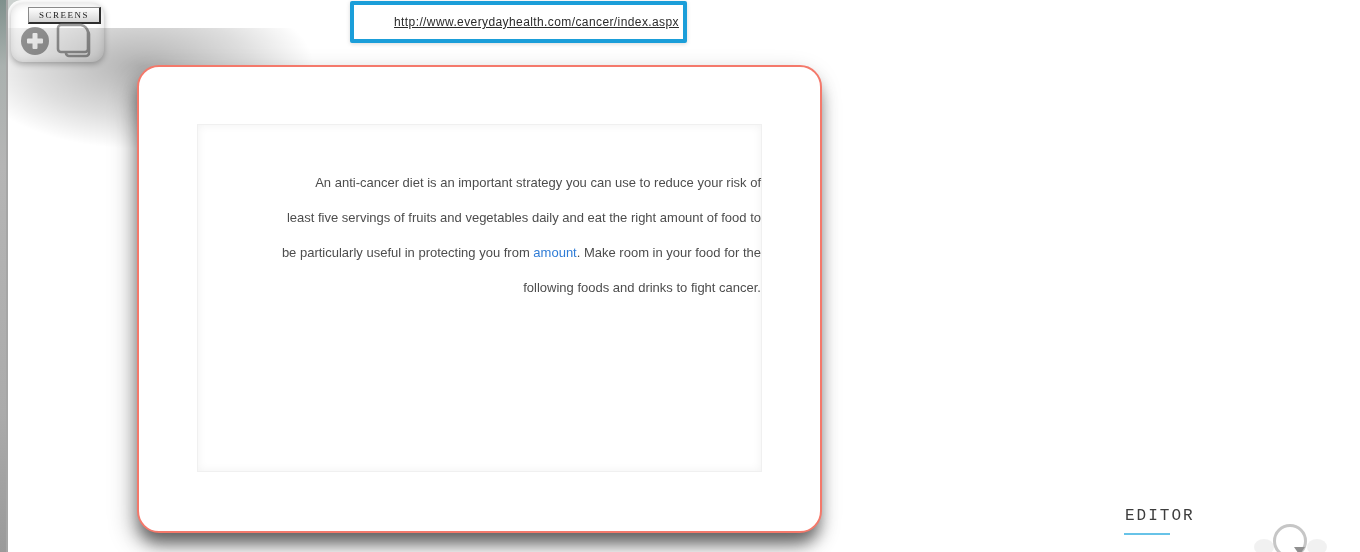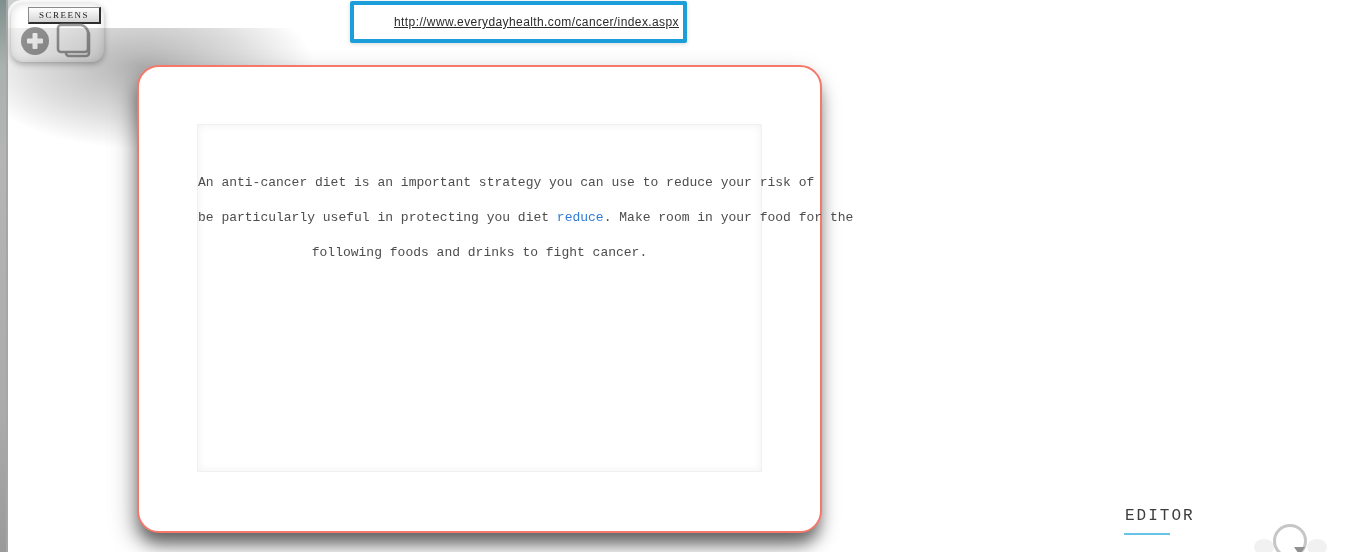--- a/index.html
+++ b/index.html
@@ -44,21 +44,21 @@
 
   
   .slide-card { position:absolute; left:129px; top:65px; width:685px; height:468px;
     background:#fff; border:2px solid var(--card-border,#f4796b); border-radius:22px;
     box-shadow:0 13px 16px -3px rgba(0,0,0,0.50), -5px 10px 24px rgba(0,0,0,0.28);
     cursor:pointer; }
   .slide-textbox { position:absolute; left:58px; top:57px; width:565px; height:348px;
     background:#fff; border:1px solid #f0f0f0;
     box-shadow:inset 0 0 10px rgba(0,0,0,0.055); cursor:text;
     padding-top:40px; }
-  .slide-text { text-align:center; font-size:13px; line-height:35px; color:#4d4d4d;font-family:Liberation Mono, monospace; }
+  .slide-text { text-align:right; font-size:13px; line-height:35px; color:#4d4d4d; }
   .slide-text .line { white-space:nowrap; }
   .inline-link { color:var(--link-blue,#2f7cd6); cursor:pointer; }
 
   
   .editor-label { position:absolute; left:1117px; top:507px;
     font-family:"Liberation Mono", monospace; font-size:16px; letter-spacing:2px;
     color:#3d3d3d; }
   .editor-underline { position:absolute; left:1116px; top:533px; width:46px; height:2px;
     background:var(--editor-underline,#67c3e8); }
   .refresh-btn { position:absolute; left:1245px; top:514px; width:74px; height:38px;
@@ -101,21 +101,22 @@
     <div class="url-box">
       <a class="url-link">http://www.everydayhealth.com/cancer/index.aspx</a>
     </div>
 
     <div class="corner-smudge"></div>
 
     <div class="slide-card">
       <div class="slide-textbox">
         <div class="slide-text">
           <div class="line">An anti-cancer diet is an important strategy you can use to reduce your risk of</div>
-          <div class="line"><span>be particularly useful in protecting you diet </span><span class="inline-link">reduce</span><span>. Make room in your food for the</span></div>
+          <div class="line">least five servings of fruits and vegetables daily and eat the right amount of food to</div>
+          <div class="line"><span>be particularly useful in protecting you from </span><span class="inline-link">amount</span><span>. Make room in your food for the</span></div>
           <div class="line">following foods and drinks to fight cancer.</div>
         </div>
       </div>
     </div>
 
     <div class="editor-label">EDITOR</div>
     <div class="editor-underline"></div>
 
     <button class="refresh-btn">
       <span>

